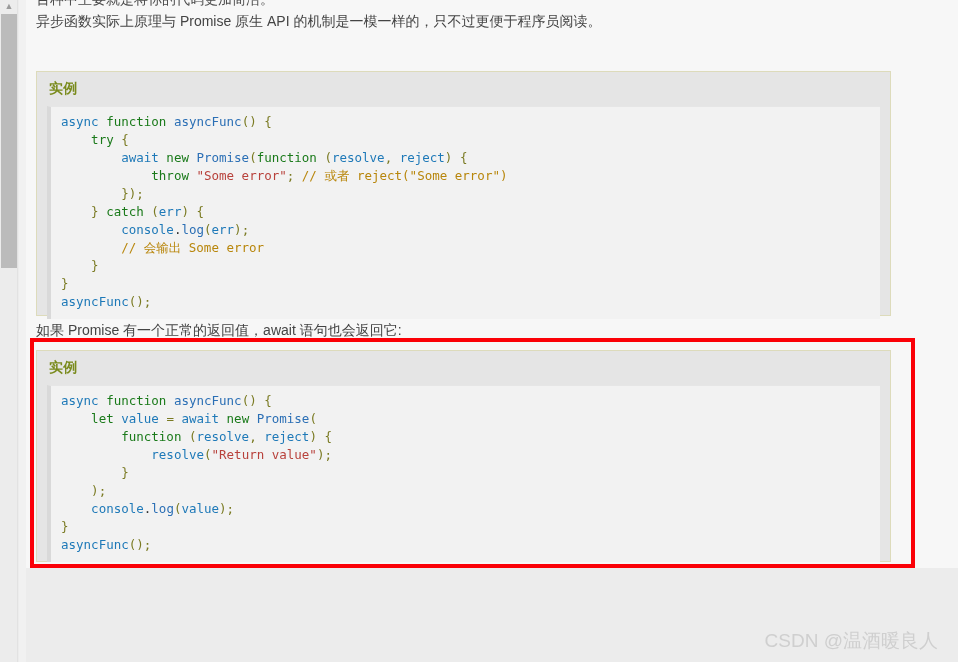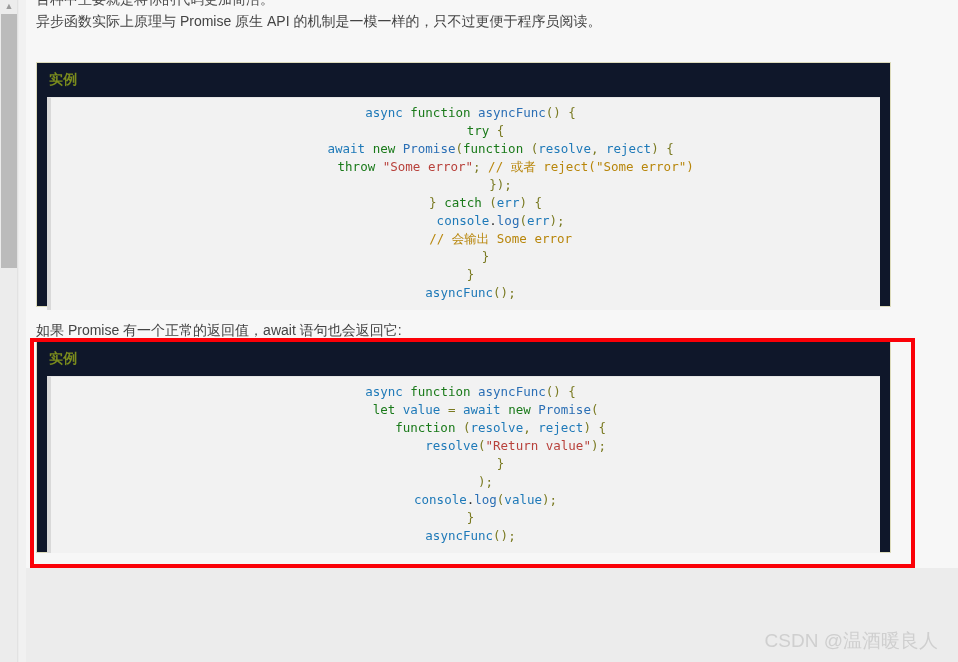--- a/index.html
+++ b/index.html
@@ -74,23 +74,24 @@
   }
 
   #para-1 { position: absolute; left: 0; top: 11px; }
   #para-2 { position: absolute; left: 0; top: 38px; }
   #para-3 { position: absolute; left: 0; top: 320px; }
   #para-4 { position: absolute; left: 0; top: 563px; }
 
   
   .example-box {
     position: absolute;
-    background: #0f172a;
+    background: #e5e5e5;
     border: 1px solid #dddbbb;
     box-sizing: border-box;
+    margin-top: 9px;
   }
   #example-box-1 { left: 10px; top: 62px;  width: 855px; height: 245px; }
   #example-box-2 { left: 10px; top: 341px; width: 855px; height: 212px; }
 
   .example-title {
     color: #7a8b1d;
     font-weight: bold;
     font-size: 14px;
     padding: 8px 0 0 12px;
     letter-spacing: 0.3px;
@@ -107,21 +108,20 @@
 
   pre.code {
     margin: 0;
     padding: 0 0 0 10px;
     font-family: "DejaVu Sans Mono", "Liberation Mono", monospace;
     font-size: 12.5px;
     line-height: 18px;
     color: #333333;
     white-space: pre;
     tab-size: 4;
-    text-align: center;
   }
 
   
   .kw   { color: #1a7a1a; }          
   .bi   { color: #1e79b8; }          
   .fn   { color: #2b6fb5; }          
   .pun  { color: #7a7a22; }          
   .str  { color: #b8413b; }          
   .com  { color: #b8860b; }          
   .pl   { color: #333333; }          

